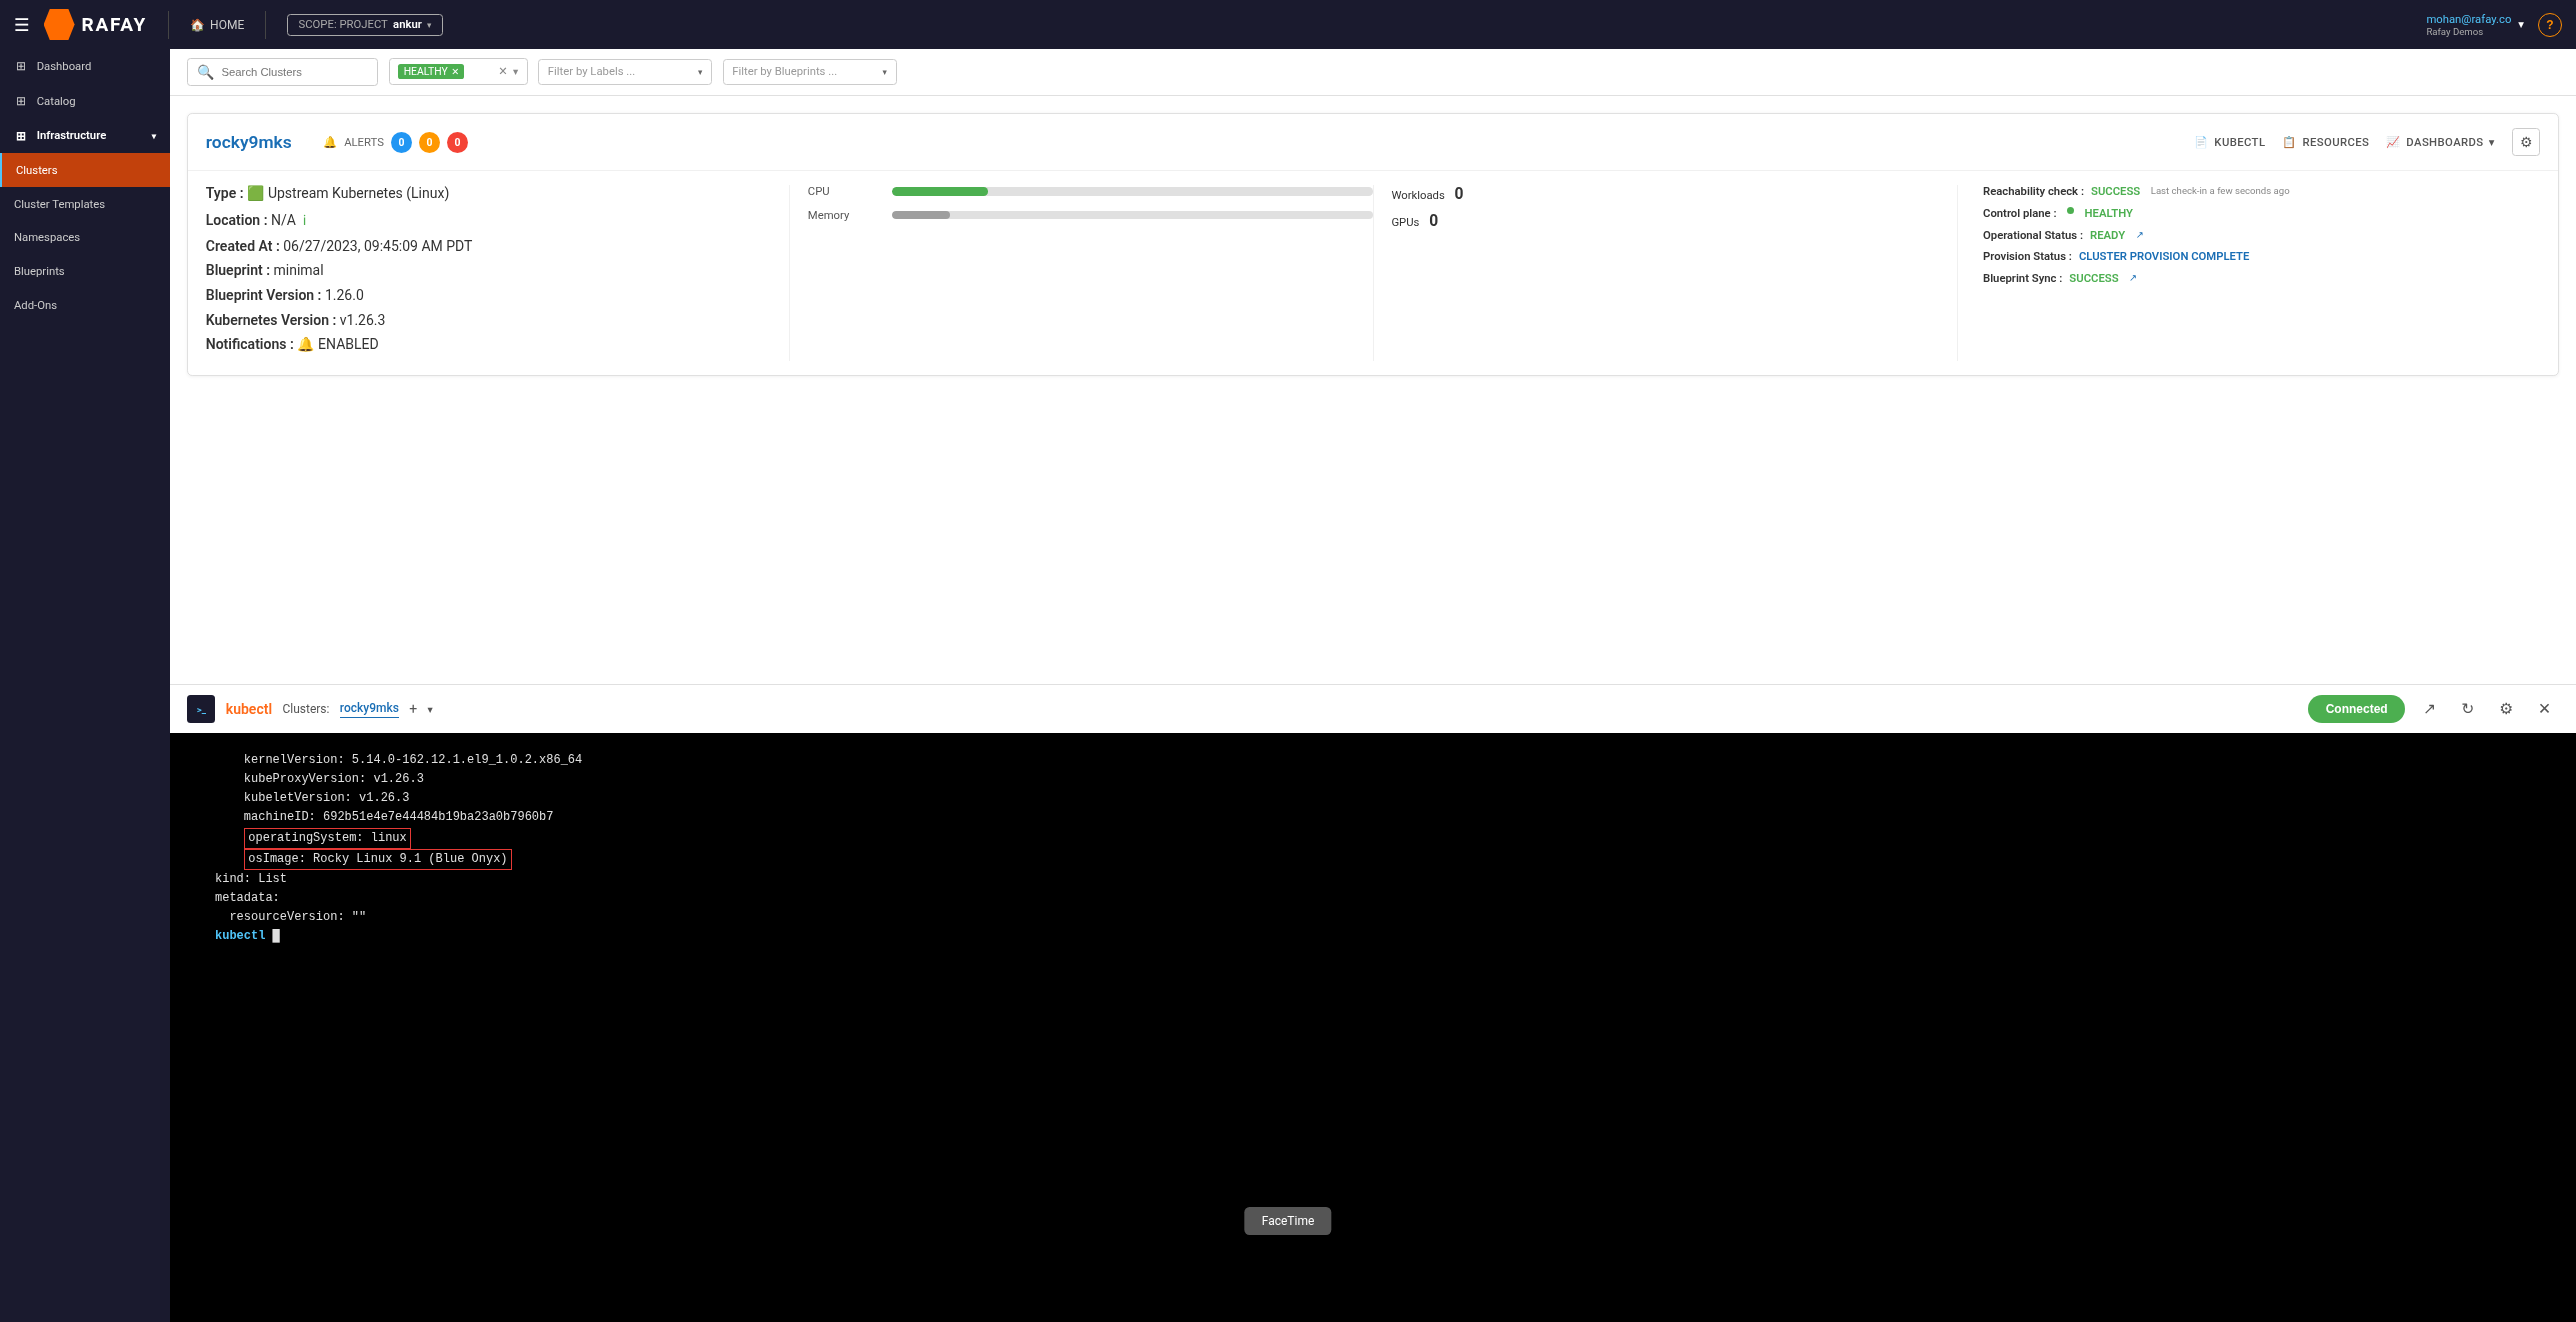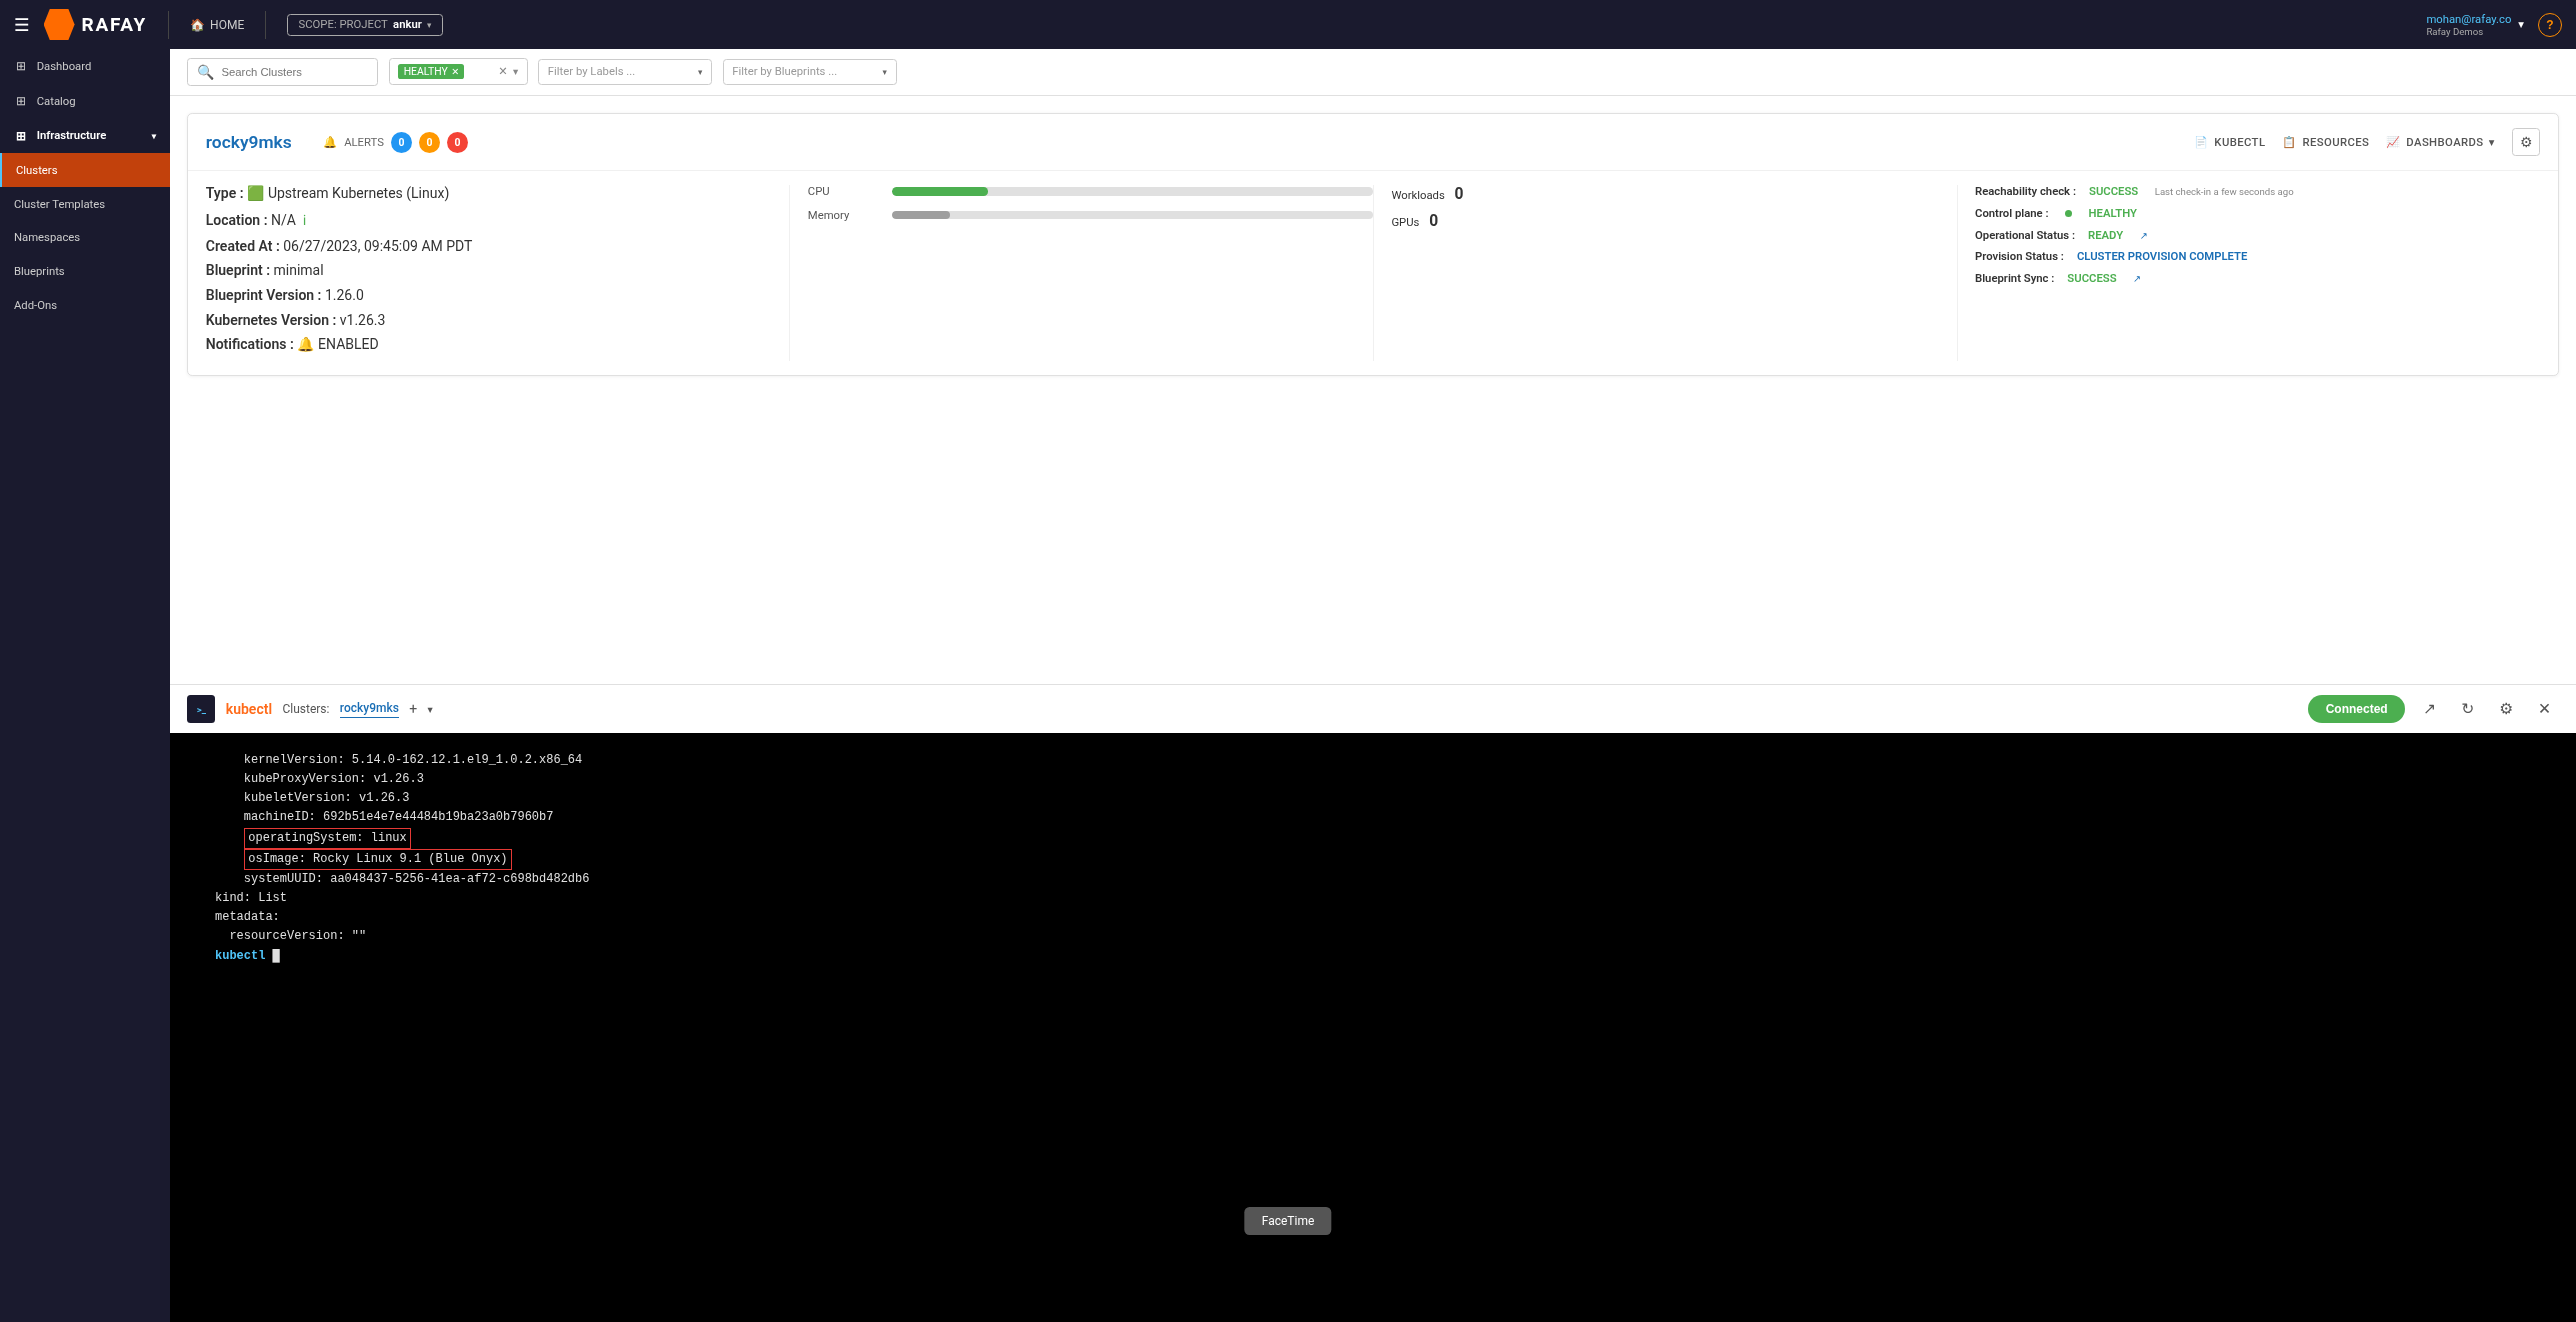--- a/index.html
+++ b/index.html
@@ -200,21 +200,21 @@
       display: flex; flex-direction: column; gap: 8.7px;
     }
     .nodes-item { font-size: 11.3px; color: #333; }
     .nodes-count { font-size: 15.6px; font-weight: bold; color: #4caf50; margin-left: 7px; }
     .nodes-sub { font-size: 9.6px; color: #888; }
     .zero-count { color: #333; font-size: 15.6px; font-weight: bold; margin-left: 7px; }
 
     .status-col {
       border-left: 0.9px solid #f0f0f0; padding-left: 17.4px;
     }
-    .status-row { font-size: 11.3px; margin-bottom: 8.7px; display: flex; align-items: center; gap: 13px; flex-wrap: wrap; }
+    .status-row { font-size: 11.3px; margin-bottom: 8.7px; display: flex; gap: 7px; flex-wrap: wrap; margin-left: 8px; }
     .status-label { font-weight: 600; color: #333; }
     .dot { width: 7px; height: 7px; border-radius: 50%; background: #4caf50; display: inline-block; margin: 0 3.5px; }
     .ext-link { color: #1a6eb5; font-size: 9.6px; margin-left: 3.5px; }
     .last-checkin { color: #888; font-size: 9.6px; margin-left: 3.5px; }
 
     
     .kubectl-bar {
       height: 49px;
       background: #fff;
       border-top: 1.7px solid #e0e0e0;
@@ -520,21 +520,20 @@
       </button>
     </div>
 
     <div class="terminal">
       <div class="terminal-line">    kernelVersion: 5.14.0-162.12.1.el9_1.0.2.x86_64</div>
       <div class="terminal-line">    kubeProxyVersion: v1.26.3</div>
       <div class="terminal-line">    kubeletVersion: v1.26.3</div>
       <div class="terminal-line">    machineID: 692b51e4e7e44484b19ba23a0b7960b7</div>
       <div class="terminal-line">    <span class="highlight-box">operatingSystem: linux</span></div>
       <div class="terminal-line">    <span class="highlight-box">osImage: Rocky Linux 9.1 (Blue Onyx)</span></div>
-      <div class="terminal-line">    systemUUID: aa048437-5256-41ea-af72-c698bd482db6</div>
       <div class="terminal-line">kind: List</div>
       <div class="terminal-line">metadata:</div>
       <div class="terminal-line">  resourceVersion: ""</div>
       <div class="terminal-line"><span class="kubectl-prompt">kubectl</span> █</div>
     </div>
   </div>
 </div>
 
 <div class="tooltip-overlay">FaceTime</div>
 

